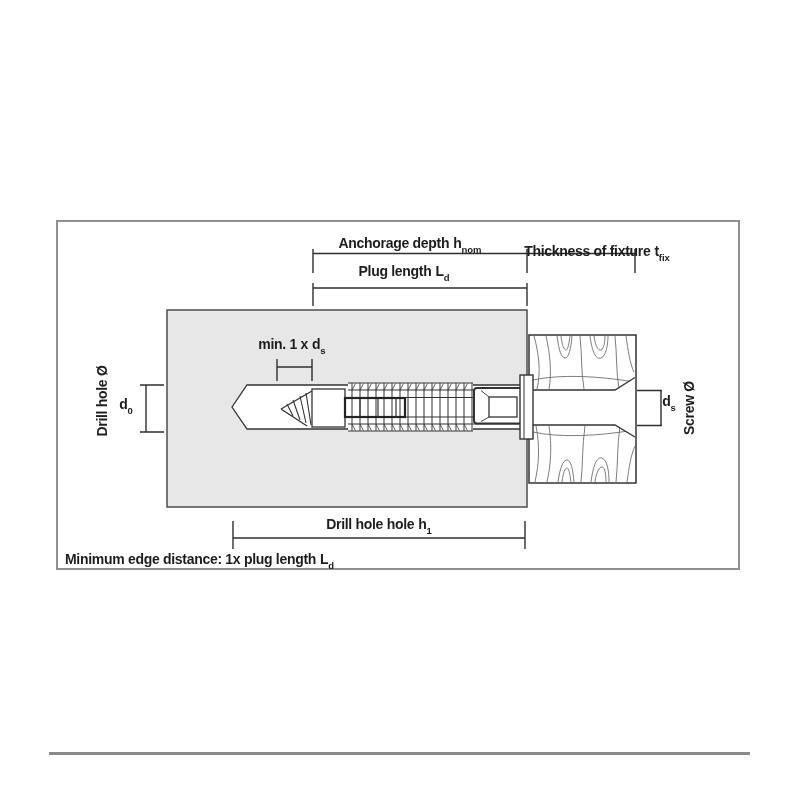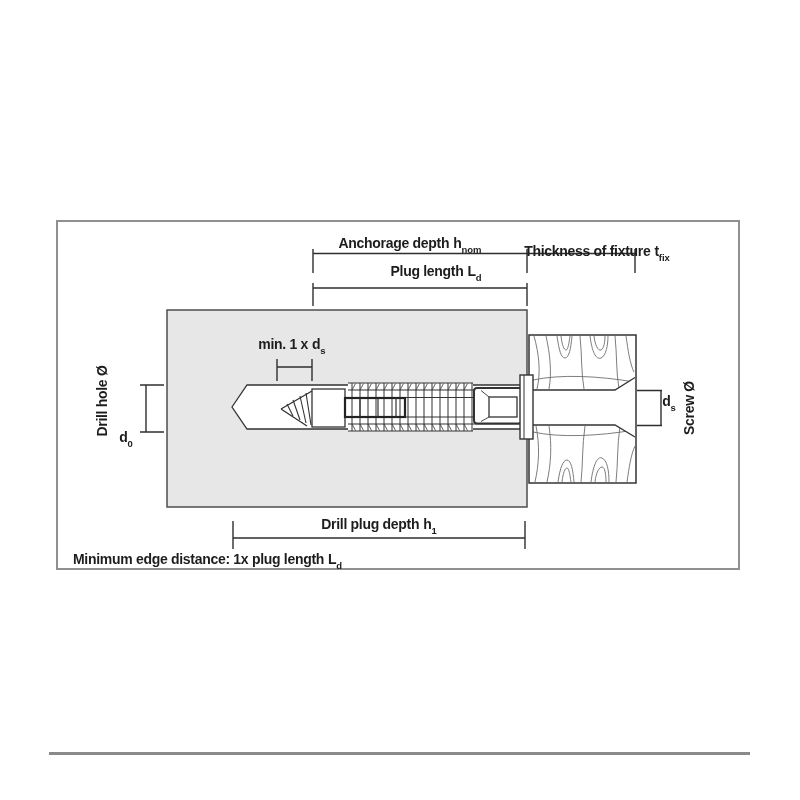--- a/index.html
+++ b/index.html
@@ -121,30 +121,30 @@
       <path d="M146,385 V432 M140,385 H164 M140,432 H164"></path>
       <path d="M233,538 H525 M233,521 V549 M525,521 V549"></path>
       <path d="M637,390.5 H662 M637,425.5 H662 M661,390.5 V425.5"></path>
     </g>
   </svg>
 
   <div class="lbl center" style="left:410px;top:243px;"><span class="bold">Anchorage depth</span><span class="var">h</span><sub>nom</sub></div>
 
   <div class="lbl center" style="left:597px;top:251px;"><span class="bold">Thickness of fixture</span><span class="var">t</span><sub>fix</sub></div>
 
-  <div class="lbl center" style="left:436px;top:271px;"><span class="bold">Plug length</span><span class="var">L</span><sub>d</sub></div>
+  <div class="lbl center" style="left:404px;top:271px;"><span class="bold">Plug length</span><span class="var">L</span><sub>d</sub></div>
 
   <div class="lbl center" style="left:292px;top:344px;text-align:right;"><span class="bold">min. 1 x</span><span class="var">d</span><sub>s</sub></div>
 
-  <div class="lbl center" style="left:379px;top:524px;"><span class="bold">Drill plug depth</span><span class="var">h</span><sub>1</sub></div>
+  <div class="lbl center" style="left:379px;top:524px;"><span class="bold">Drill hole hole</span><span class="var">h</span><sub>1</sub></div>
 
-  <div class="lbl left-anchor" style="left:73px;top:559px;"><span class="bold">Minimum edge distance: 1x plug length</span><span class="var">L</span><sub>d</sub></div>
+  <div class="lbl left-anchor" style="left:65px;top:559px;"><span class="bold">Minimum edge distance: 1x plug length</span><span class="var">L</span><sub>d</sub></div>
 
   <div class="lbl rot" style="left:102px;top:401px;"><span class="bold">Drill hole Ø</span></div>
 
-  <div class="lbl center" style="left:126px;top:404px;margin-top:33px;"><span class="var nospace">d</span><sub>0</sub></div>
+  <div class="lbl center" style="left:126px;top:404px;"><span class="var nospace">d</span><sub>0</sub></div>
 
   <div class="lbl rot" style="left:689px;top:408px;"><span class="bold">Screw Ø</span></div>
 
   <div class="lbl center" style="left:669px;top:401px;"><span class="var nospace">d</span><sub>s</sub></div>
 
   <div id="bottom-divider"></div>
 </div>
 
 </body></html>

